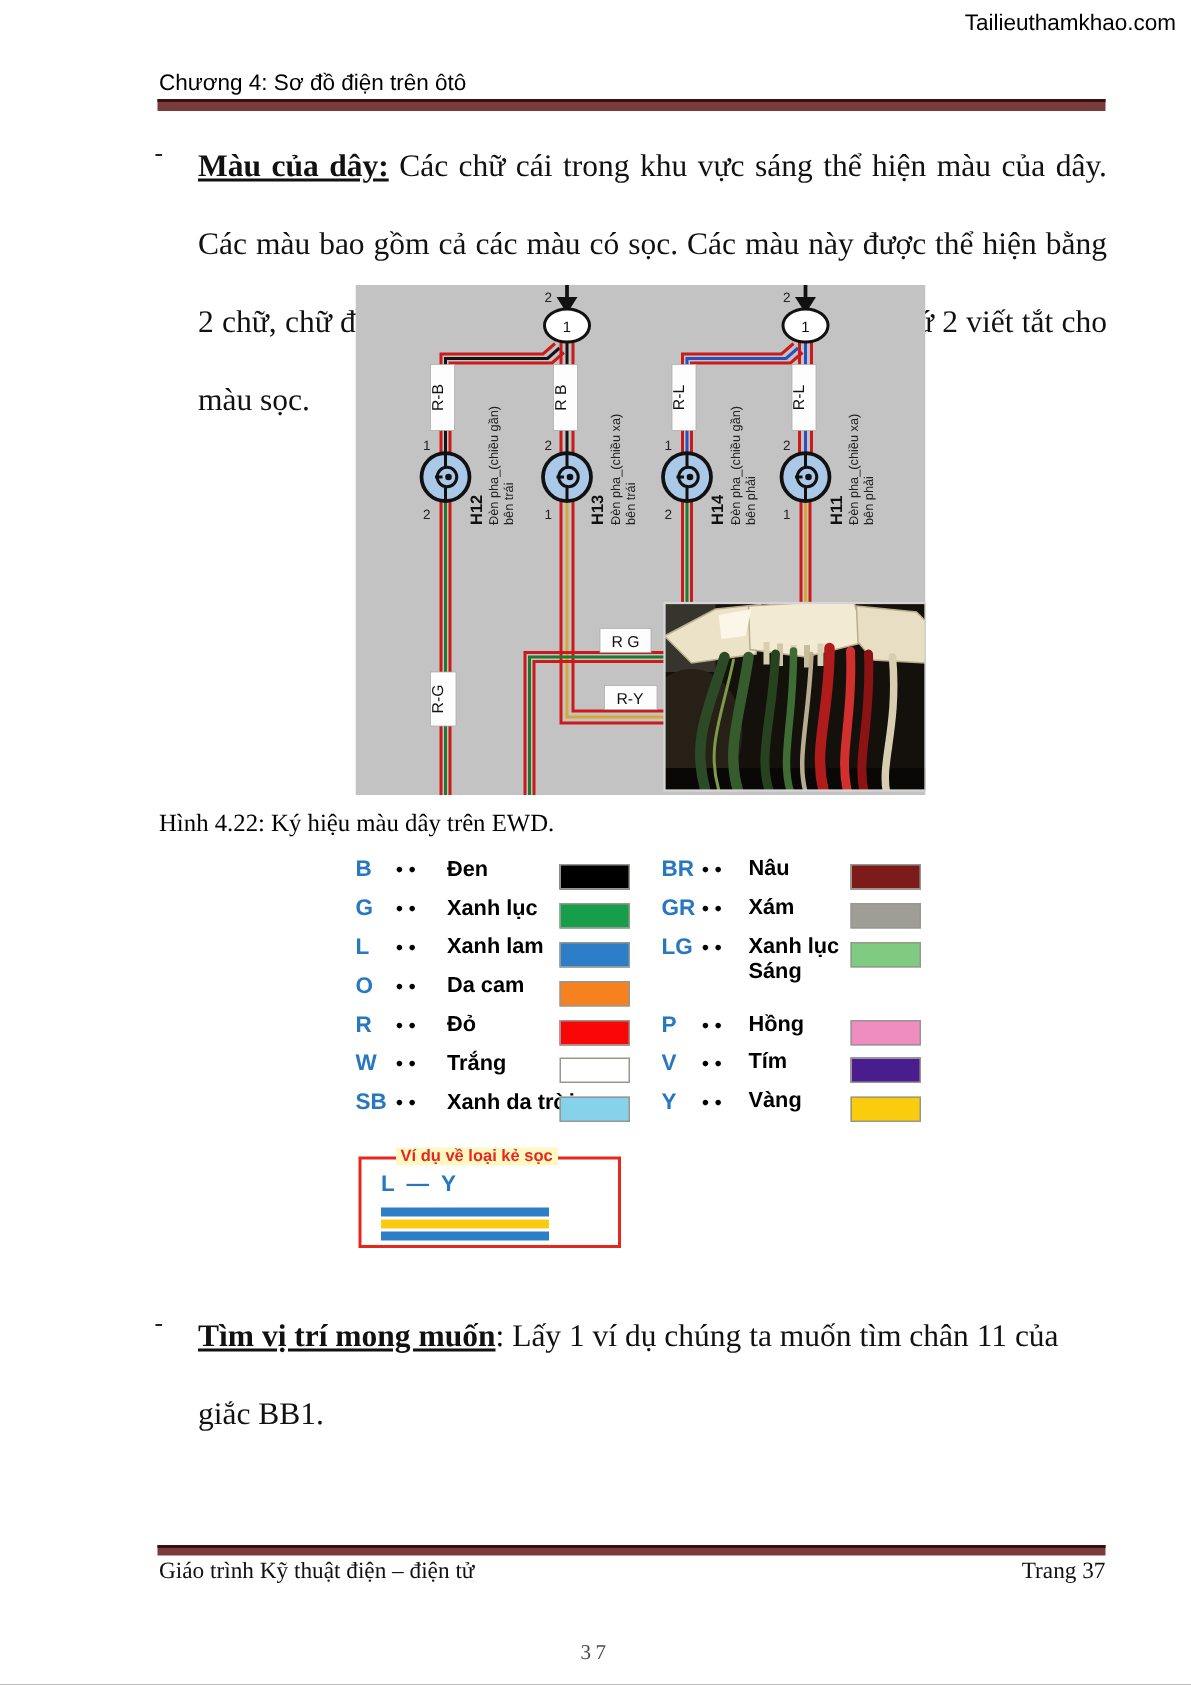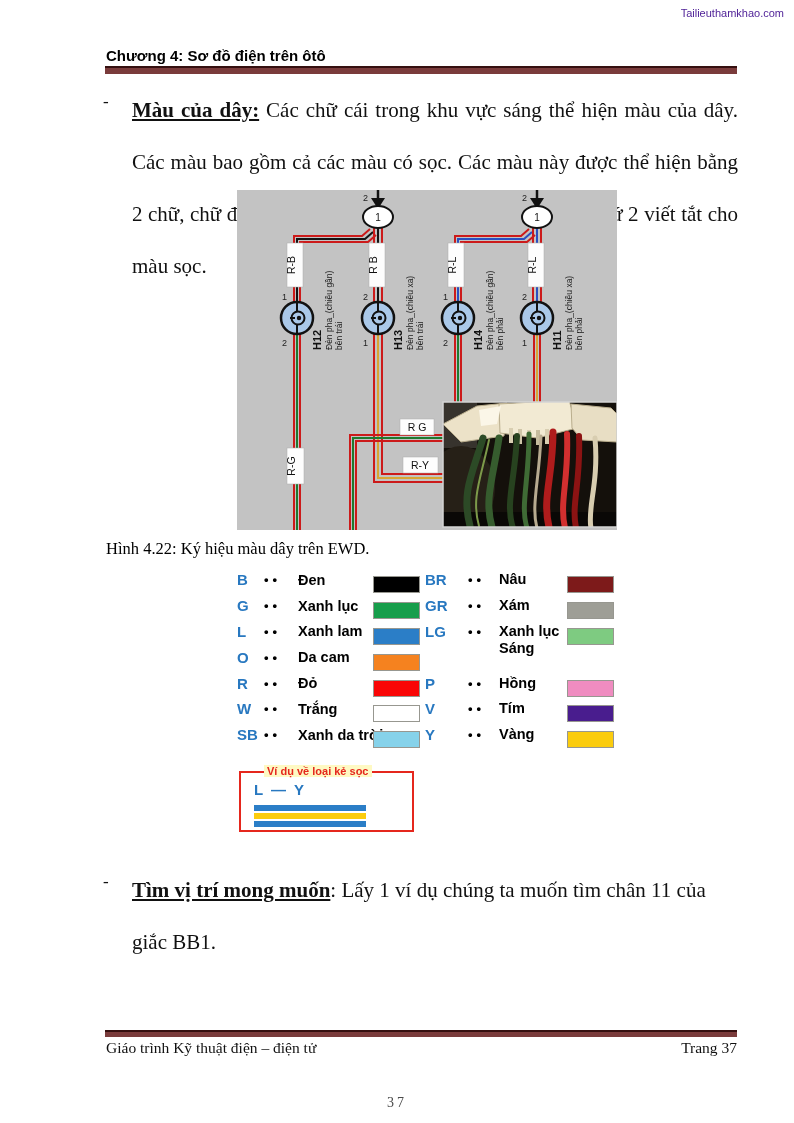--- a/index.html
+++ b/index.html
@@ -1,43 +1,43 @@
 <!DOCTYPE html>
 <html><head>
 <meta charset="utf-8">
 <style>
   html,body{margin:0;padding:0;background:#888;}
   .page{position:relative;width:794px;height:1123px;background:#fff;margin:0 auto;
         font-family:"Liberation Serif",serif;color:#111;overflow:hidden;}
   .abs{position:absolute;}
   .sans{font-family:"Liberation Sans",sans-serif;}
 
-  .watermark{top:7px;right:10px;font-size:11px;color:#4c1d95;text-align:right;}
-  .header-title{left:106px;top:47px;font-size:15px;color:#000;font-weight:bold;}
+  .watermark{top:7px;right:10px;font-size:15px;color:#000000;text-align:right;}
+  .header-title{left:106px;top:47px;font-size:15px;color:#000;}
   .header-rule{left:105px;top:66px;width:632px;height:6px;background:#7a3b3b;border-top:2px solid #351010;}
 
   .para{left:132px;width:606px;font-size:21px;line-height:52px;text-align:justify;font-family:Liberation Serif, serif;}
   .para .lead{font-weight:bold;text-decoration:underline;}
   .dash{left:103px;font-size:17px;line-height:36px;}
   .p1{top:84px;}
   .p2{top:864px;text-align:left;}
 
   .diagram{left:237px;top:190px;width:380px;height:340px;}
   .caption{left:106px;width:632px;text-align:left;font-size:16.5px;color:#000;}
   .cap1{top:539px;}
   .cap2{top:847px;}
 
   .legend{left:237px;top:567px;width:390px;}
   .lrow{position:relative;height:25.8px;}
   .lrow>div{position:absolute;top:0;height:25.8px;display:flex;align-items:center;}
   .lcell-code{left:0;width:28px;}
   .lcell-dots{left:27px;width:30px;}
   .lcell-name{left:61px;width:78px;white-space:nowrap;}
   .lcell-swatch{left:136px;top:5px !important;}
-  .rcell-code{left:188px;width:30px;}
+  .rcell-code{left:204px;width:30px;}
   .rcell-dots{left:231px;width:28px;}
   .rcell-name{left:262px;width:70px;line-height:17px;}
   .rcell-swatch{left:330px;top:5px !important;}
   .code{font-family:"Liberation Sans",sans-serif;font-weight:bold;font-size:15px;color:#2878c0;}
   .dots{font-family:"Liberation Sans",sans-serif;font-weight:bold;font-size:13px;color:#000;letter-spacing:4px;}
   .cname{font-family:"Liberation Sans",sans-serif;font-weight:bold;font-size:14.5px;color:#000;}
   .swatch{width:45px;height:15px;border:1px solid #979790;}
   .swatch.hide{visibility:hidden;}
 
   .stripebox{left:239px;top:771px;width:171px;height:57px;border:2px solid #e5271d;}

